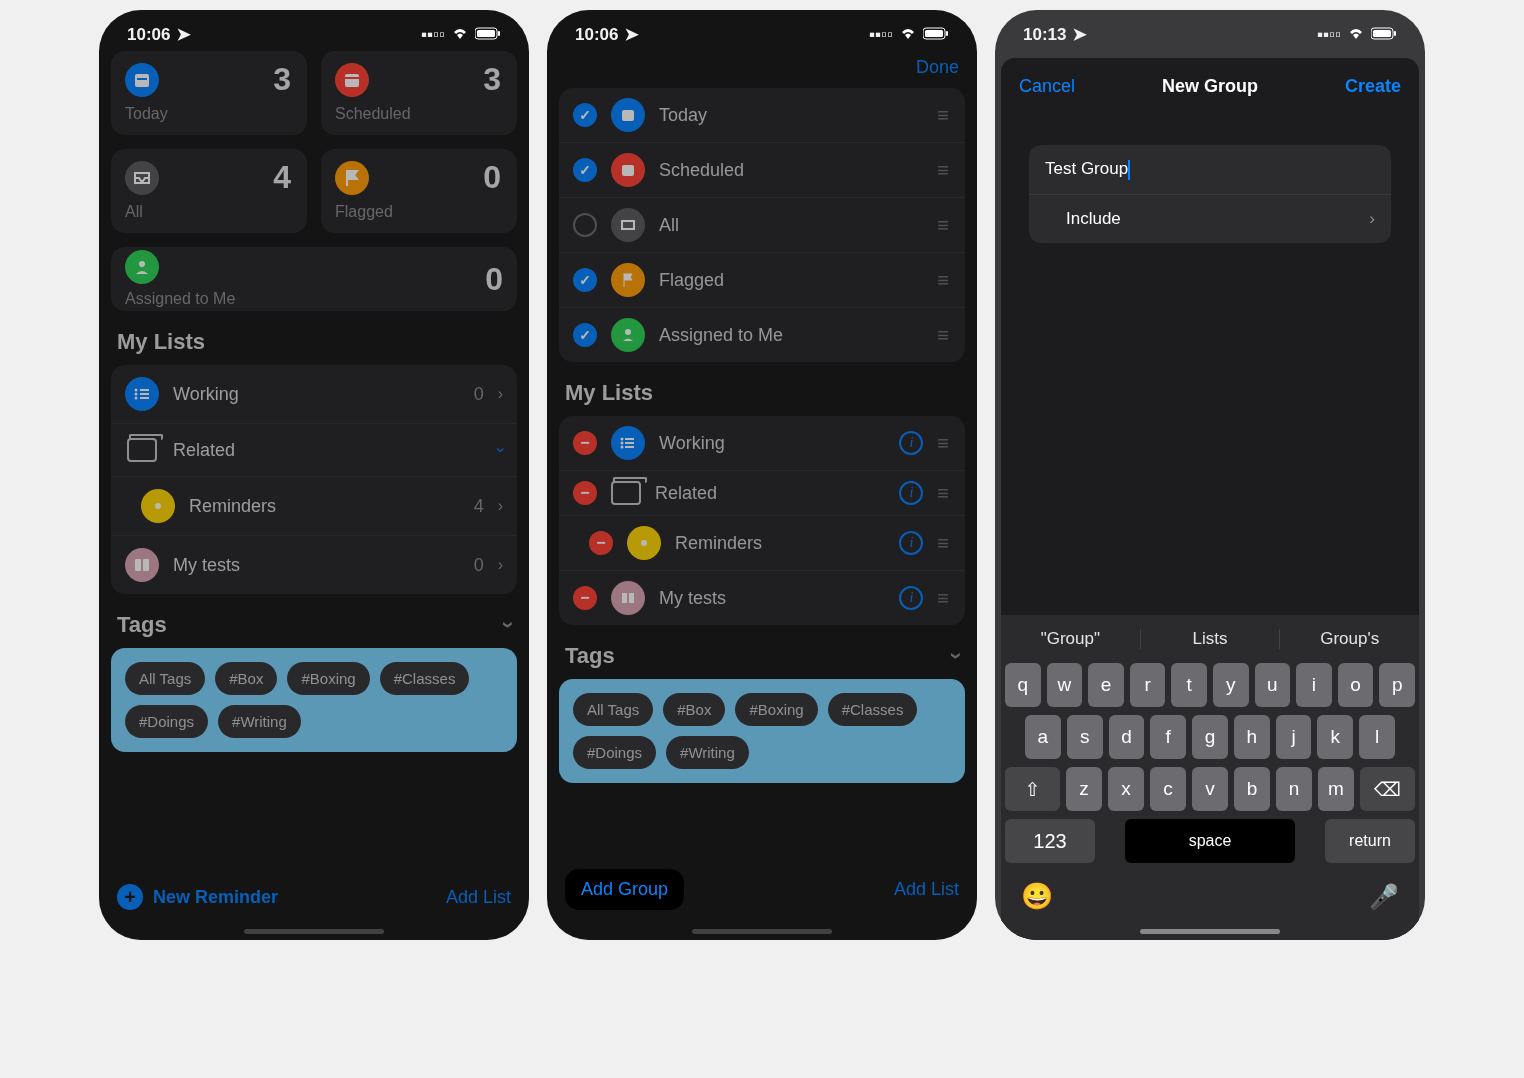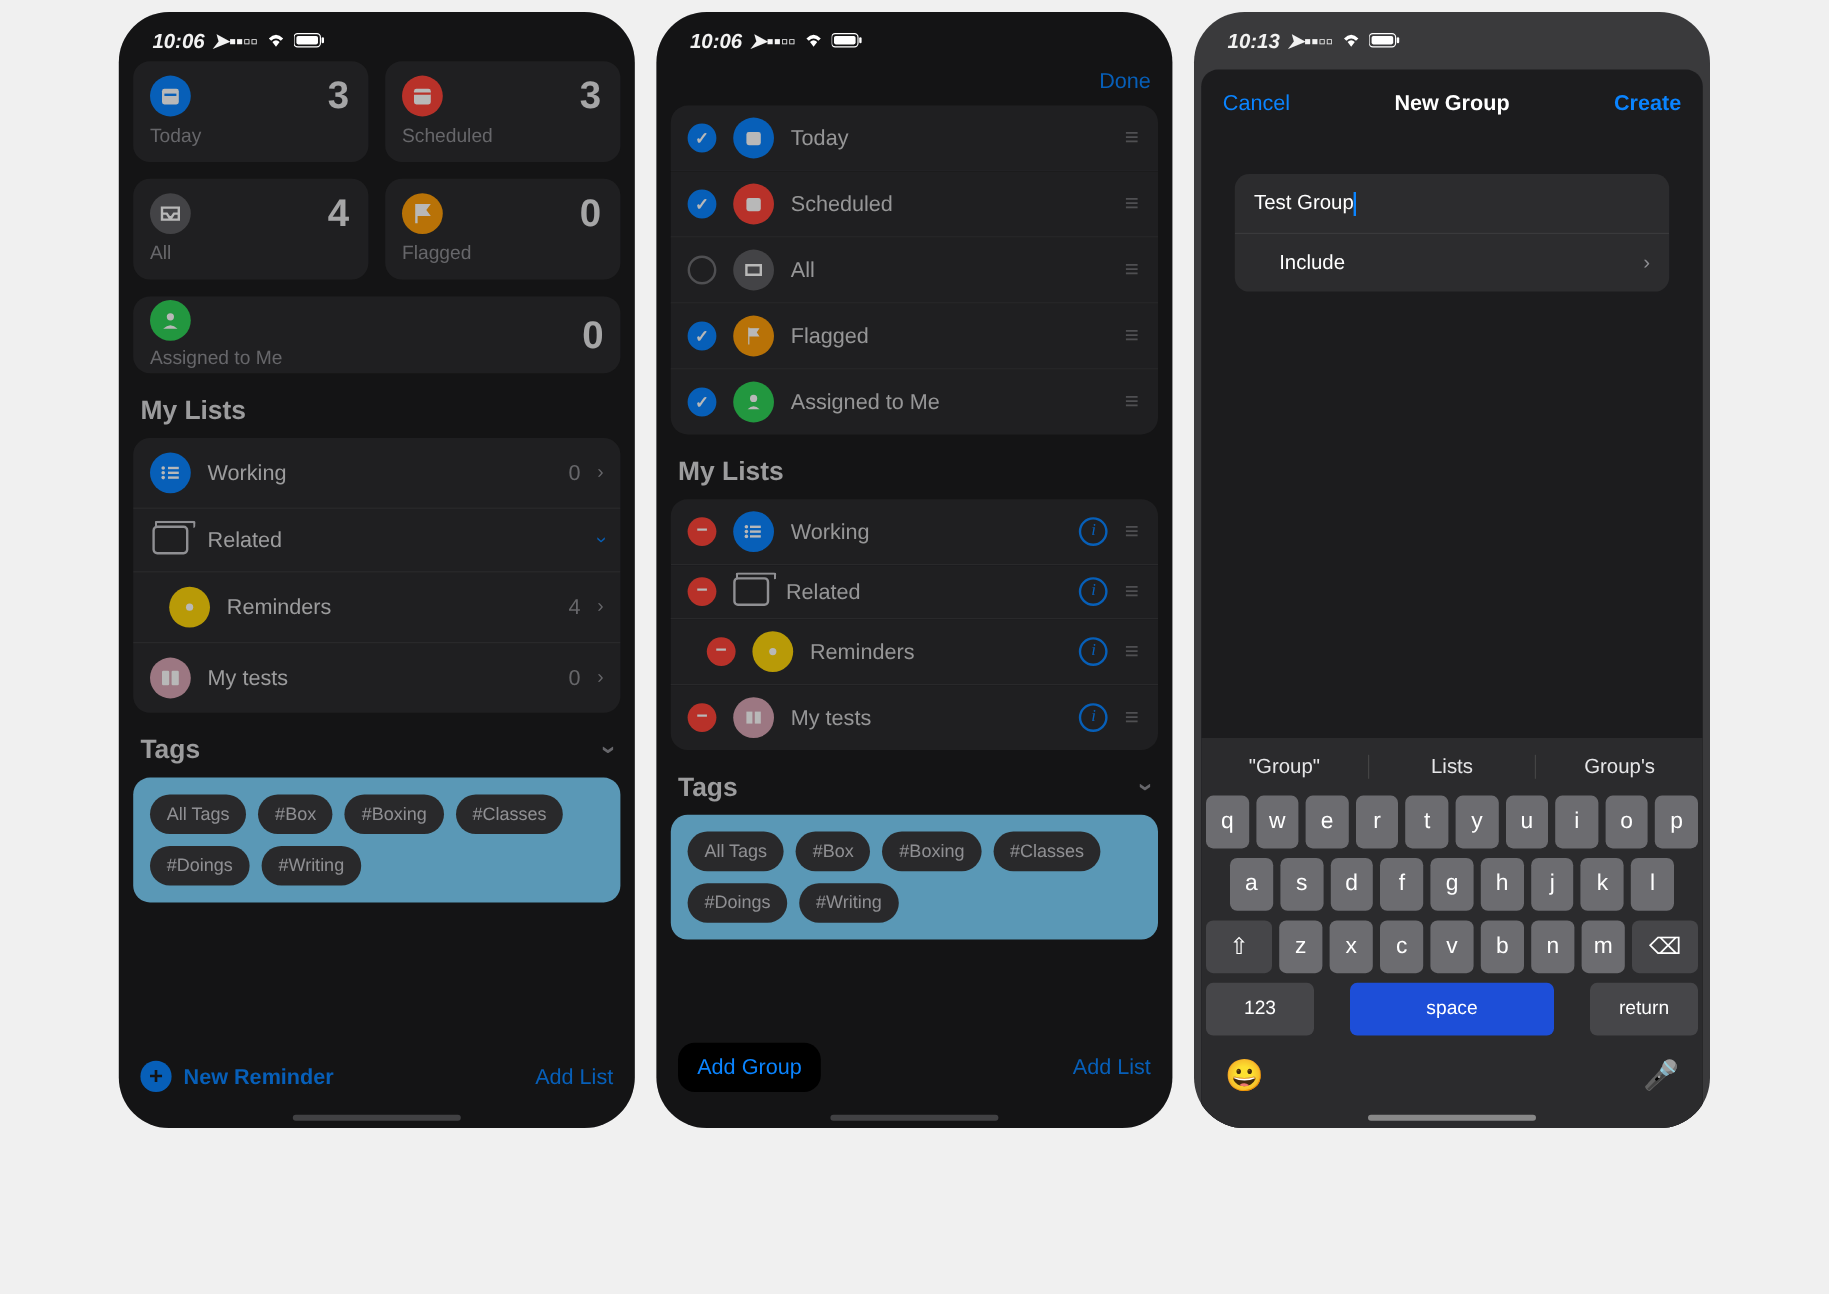--- a/index.html
+++ b/index.html
@@ -7,23 +7,23 @@
   .phone {
     width: 430px; height: 930px;
     background: #1c1c1e;
     border-radius: 42px;
     overflow: hidden;
     position: relative;
     color: #d0d0d2;
   }
   .dimmer { position:absolute; inset:0; background: rgba(0,0,0,0.28); pointer-events:none; z-index:5; }
   .status-bar {
-    display:flex; justify-content:flex-start; align-items:center;
+    display:flex; justify-content:space-between; align-items:center;
     padding: 14px 28px 6px 28px; font-weight:600; font-size:17px; color:#f2f2f2;
-    position:relative; z-index:10;font-style:italic;
+    position:relative; z-index:10;
   }
   .sb-left { display:flex; align-items:center; gap:6px; }
   .sb-right { display:flex; align-items:center; gap:6px; }
   .topbar { display:flex; justify-content:flex-end; padding: 6px 18px 10px; }
   .btn-blue { color:#0a84ff; font-size:18px; background:none; border:none; }
   .hl { background:#000; padding: 10px 16px; border-radius:14px; display:inline-block; position:relative; z-index:10; }
   .content { padding: 0 12px; }
   .grid2 { display:grid; grid-template-columns:1fr 1fr; gap:14px; }
   .card {
     background:#2c2c2e; border-radius:14px; padding:12px 14px; height:84px;
@@ -83,21 +83,21 @@
   .cursor { display:inline-block; width:2px; height:20px; background:#0a84ff; vertical-align:middle; }
   .kbd { position:absolute; bottom:0; left:0; right:0; background:#2b2b2d; padding-top:8px; }
   .sugg { display:flex; justify-content:space-around; padding:6px 0 10px; color:#e5e5e7; font-size:17px; }
   .sugg span { flex:1; text-align:center; border-left:1px solid #444; }
   .sugg span:first-child { border-left:none; }
   .krow { display:flex; gap:6px; justify-content:center; padding:4px 4px; }
   .key { background:#6c6c70; color:#fff; border-radius:6px; height:44px; flex:1; max-width:36px; display:flex; align-items:center; justify-content:center; font-size:19px; }
   .key.dark { background:#464649; }
   .key.wide { max-width:56px; }
   .bottomkbd { display:flex; align-items:center; justify-content:space-between; padding:14px 20px 28px; }
-  .space { flex:1; background:#1d4ed8; height:44px; border-radius:6px; margin:0 24px; display:flex; align-items:center; justify-content:center; color:#fff; }
+  .space { flex:1; background:#000000; height:44px; border-radius:6px; margin:0 24px; display:flex; align-items:center; justify-content:center; color:#fff; }
   .plus-ic { width:26px; height:26px; border-radius:13px; background:#0a84ff; color:#1c1c1e; display:flex; align-items:center; justify-content:center; font-size:20px; font-weight:700; }
 </style>
 </head>
 <body>
 
 <div class="phone">
   <div class="dimmer"></div>
   <div class="status-bar">
     <div class="sb-left">
       <span>10:06</span>
@@ -467,21 +467,21 @@
         <div class="key">z</div>
         <div class="key">x</div>
         <div class="key">c</div>
         <div class="key">v</div>
         <div class="key">b</div>
         <div class="key">n</div>
         <div class="key">m</div>
         <div class="key dark wide">⌫</div>
       </div>
       <div class="krow">
-        <div class="key dark" style="max-width:90px;font-size:16px">123</div>
+        <div class="key dark" style="max-width:90px;font-size:20px">123</div>
         <div class="space">space</div>
         <div class="key dark" style="max-width:90px;font-size:16px">return</div>
       </div>
       <div class="bottomkbd">
         <span style="font-size:26px">😀</span>
         <span style="font-size:24px">🎤</span>
       </div>
     </div>
   </div>
   <div class="homebar" style="z-index:40;background:#888"></div>

